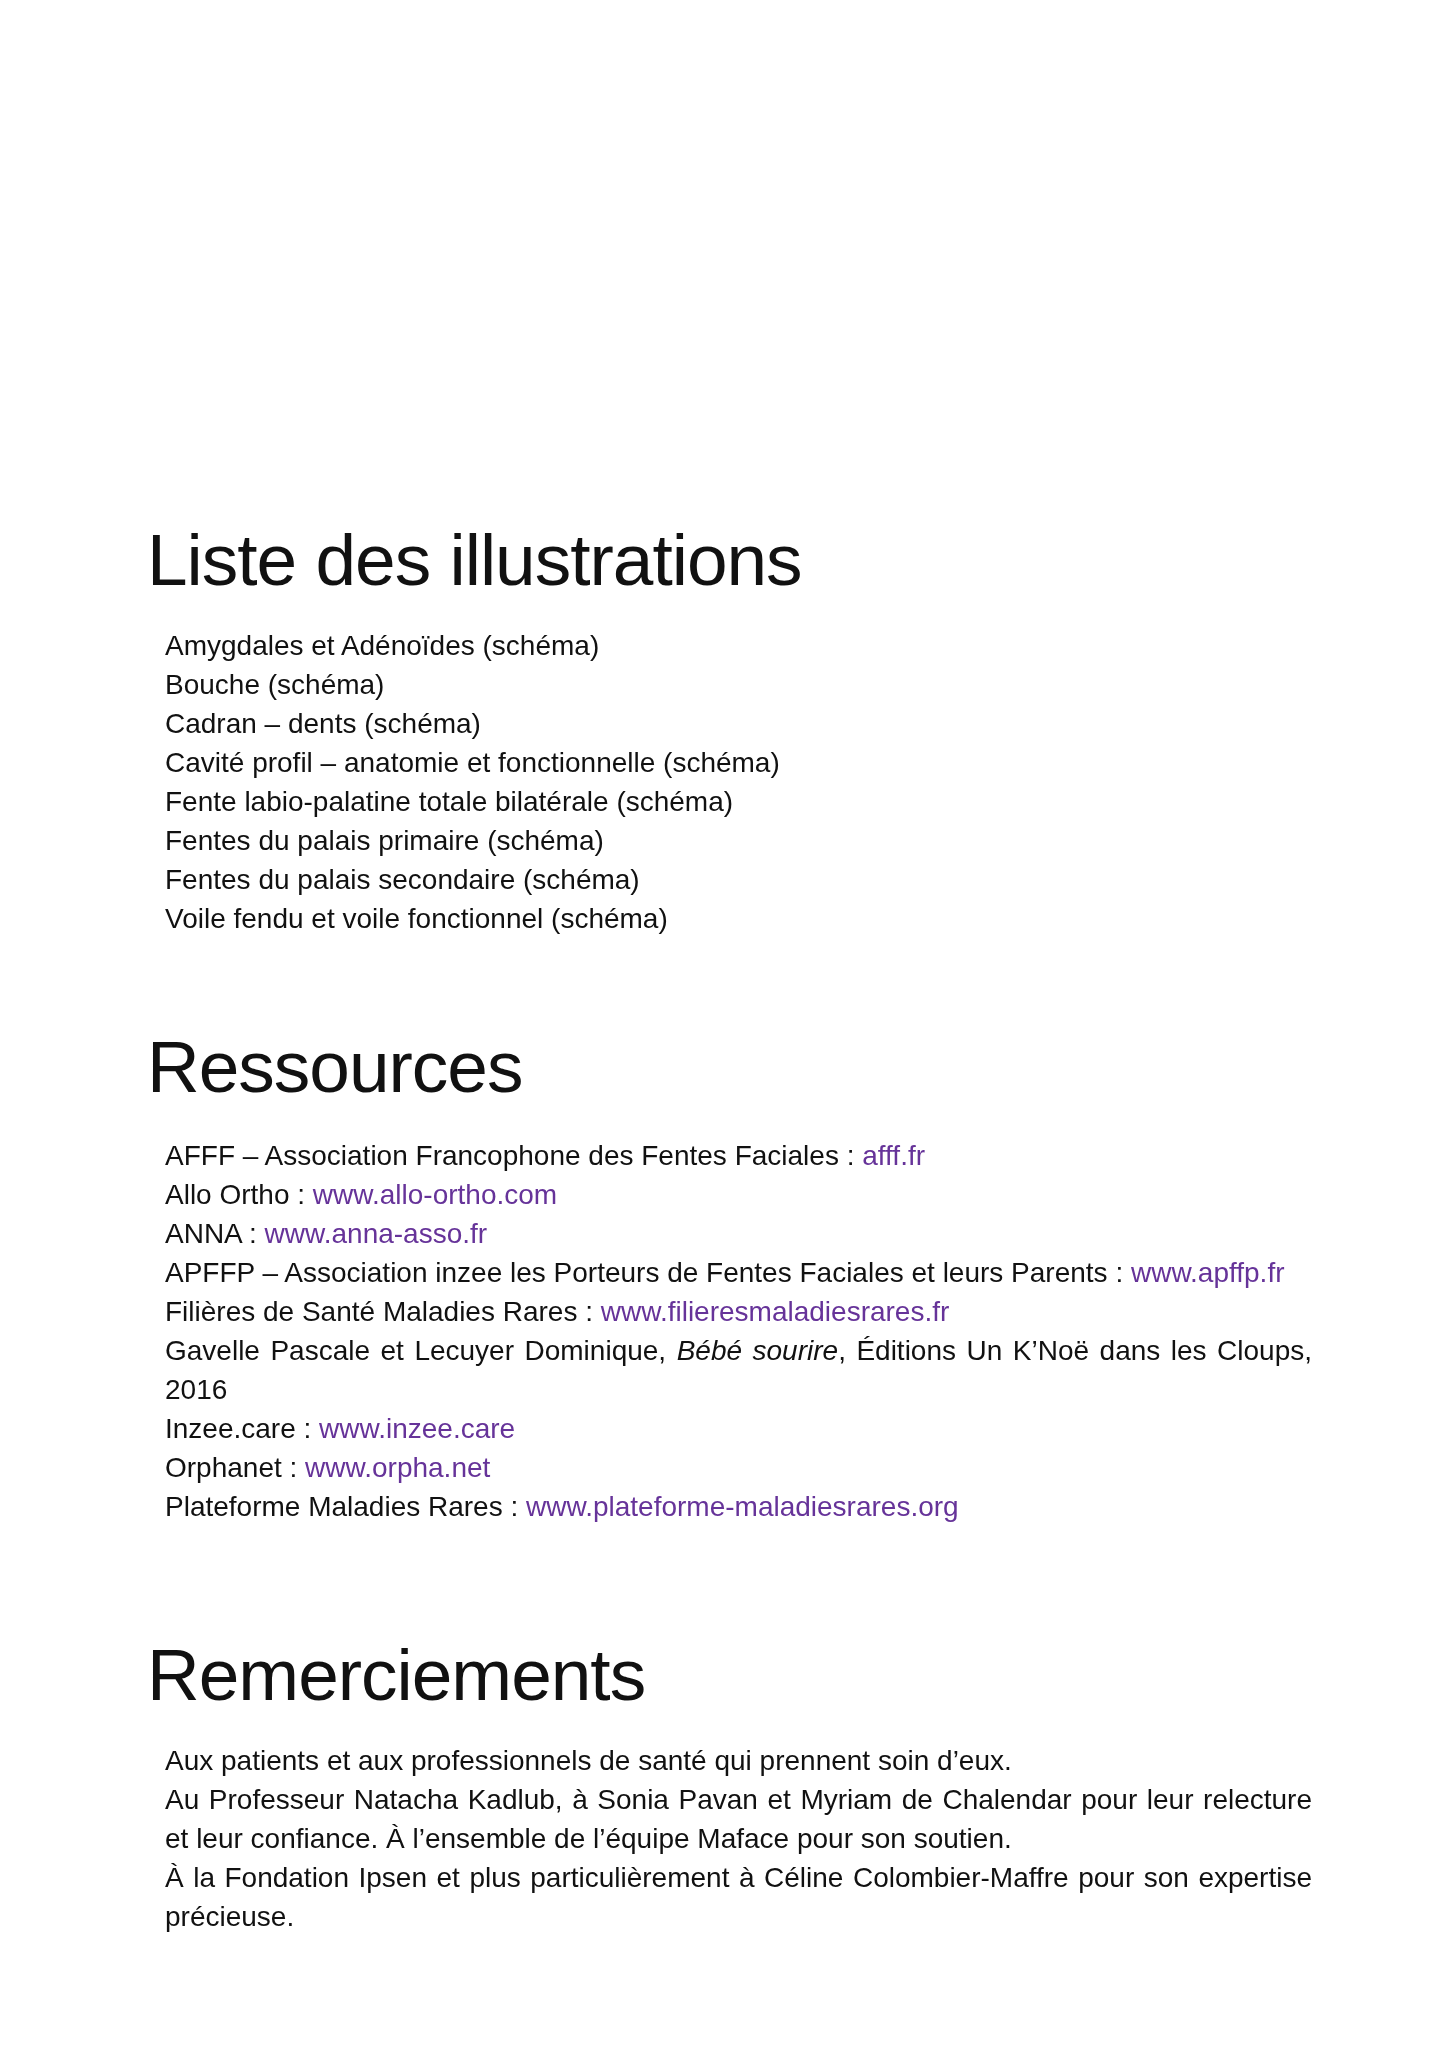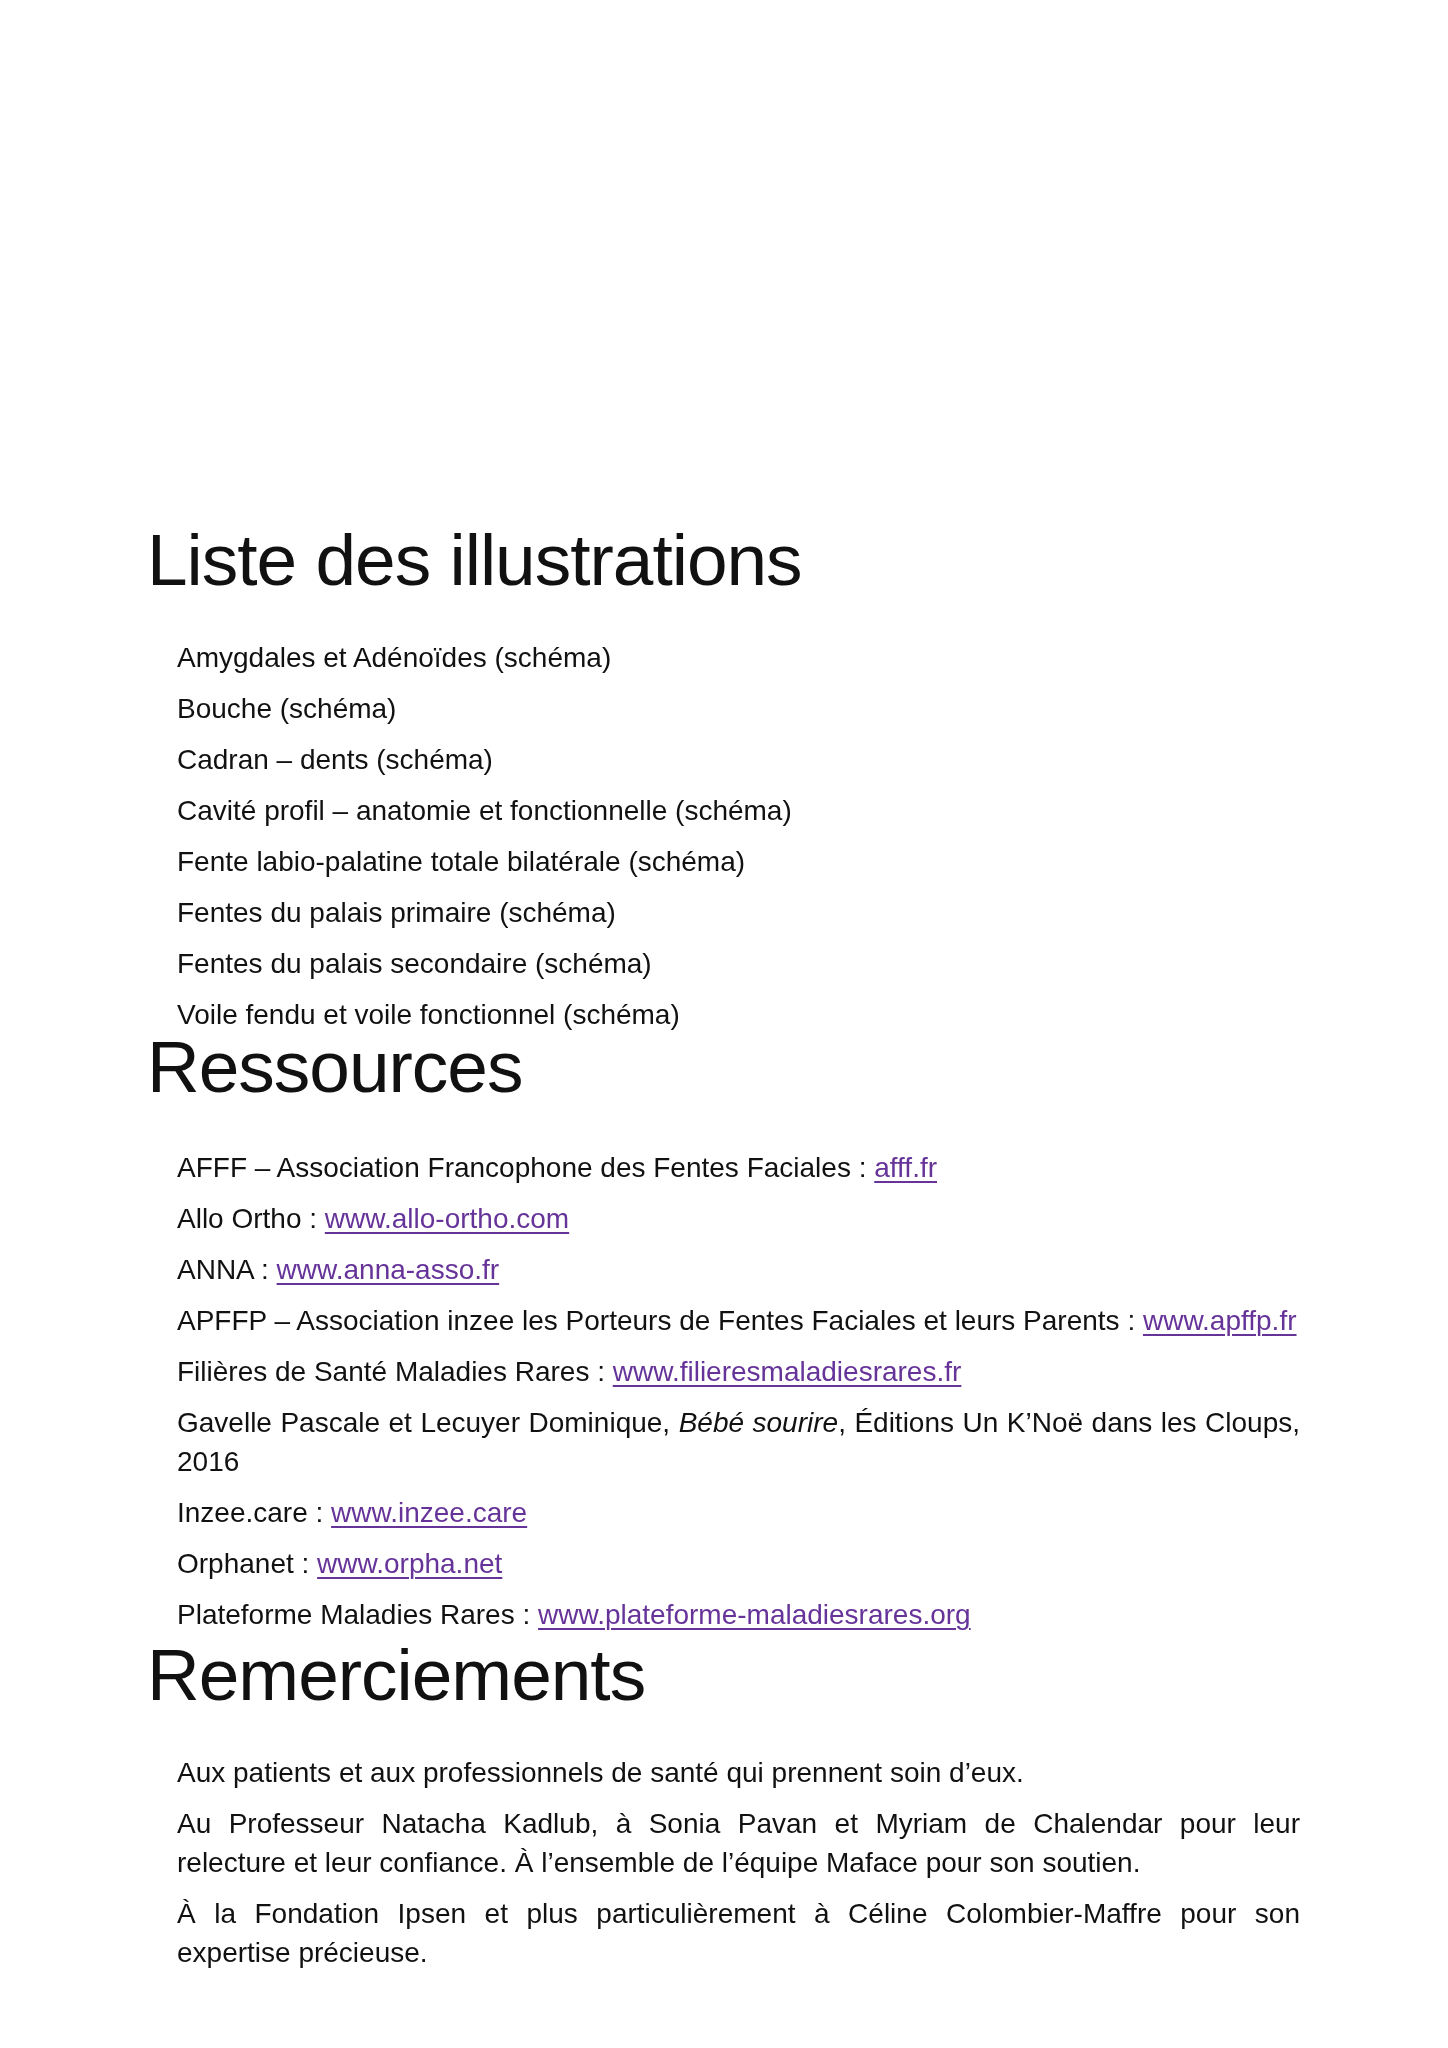--- a/index.html
+++ b/index.html
@@ -37,25 +37,24 @@
     position:absolute;
     left:165px;
     font-size:28px;
     line-height:39px;
     color:var(--text);
   }
   #illustrations-list{top:626px; width:1180px;}
   #resources-list{top:1136px; width:1147px;}
   #acknowledgements{top:1741px; width:1147px;}
 
-  .line{margin:12px;}
+  .line{margin:0;}
   .justify{text-align:justify;}
   .link{
     color:var(--link);
-    text-decoration:underline;
     text-decoration-thickness:2px;
     text-underline-offset:4px;
     cursor:pointer;
   }
   .italic{font-style:italic;}
 </style>
 </head>
 <body>
 
 <div class="page">

